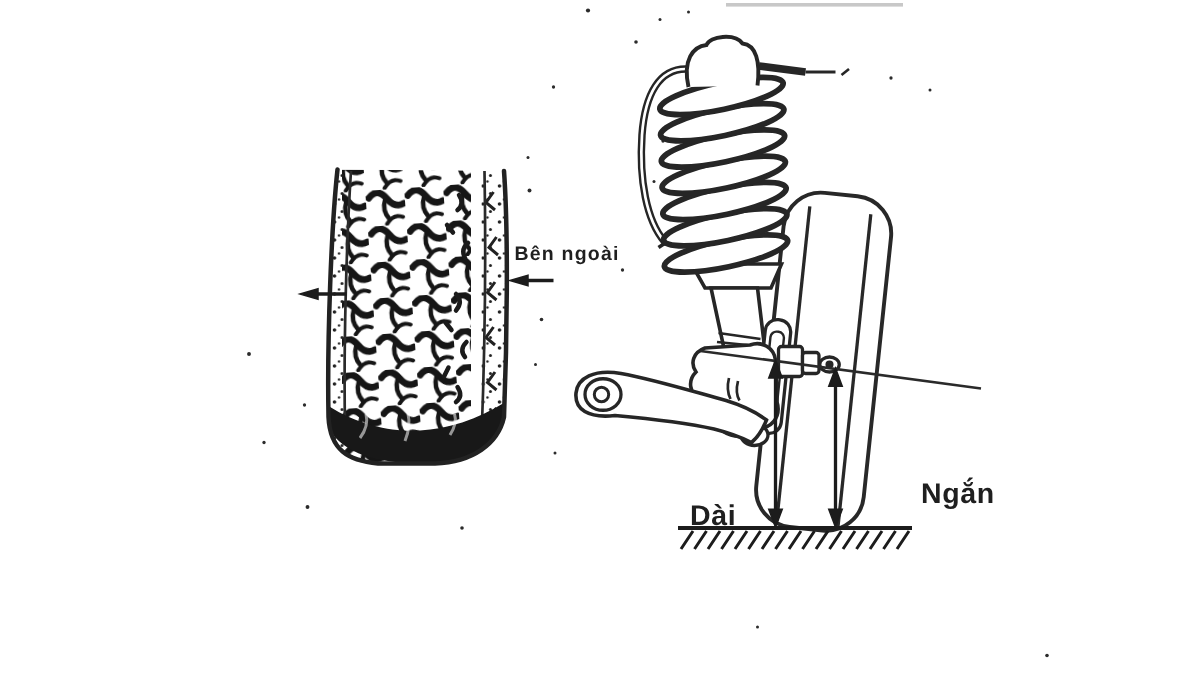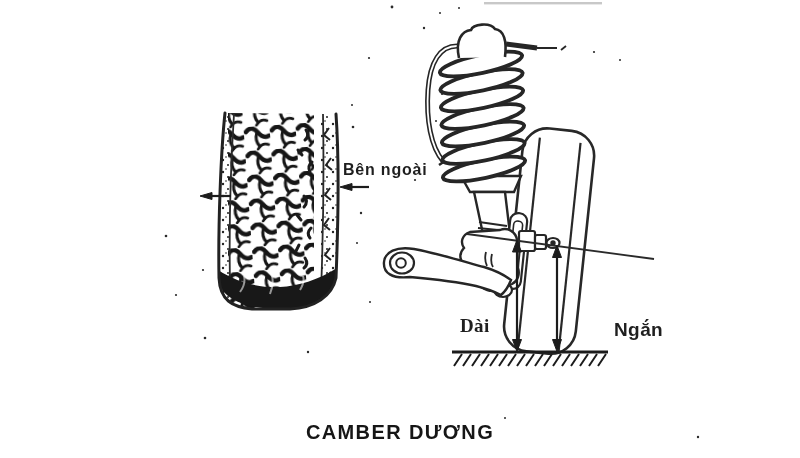--- a/index.html
+++ b/index.html
@@ -11,21 +11,21 @@
   }
   .stage{position:absolute;left:0;top:0;width:800px;height:458px;}
   svg{position:absolute;left:0;top:0;}
   .lbl{
     position:absolute;
     font-weight:700;
     color:#1f1f1f;
     white-space:nowrap;
     -webkit-font-smoothing:antialiased;
   }
-  .lbl-side{font-size:16px;letter-spacing:.8px;}
+  .lbl-side{font-size:13px;letter-spacing:.8px;}
   .lbl-measure{font-size:19px;letter-spacing:.4px;}
   .caption{
     position:absolute;left:0;top:421px;width:100%;
     text-align:center;font-weight:700;font-size:20px;letter-spacing:1.4px;
     color:#161616;
   }
 </style>
 </head>
 <body>
 
@@ -184,19 +184,18 @@
   </g>
   <g stroke="#1c1c1c" fill="#1c1c1c">
     <line x1="369" y1="187" x2="344" y2="187" stroke-width="2.2"></line>
     <polygon points="340,187 352,183.5 352,190.5"></polygon>
   </g>
 </svg>
 
 
 <div class="lbl lbl-side" style="left:343px;top:161px;">Bên ngoài</div>
 
-<div class="lbl lbl-measure" style="left:460px;top:315px;font-family:Liberation Serif, serif;">Dài</div>
+<div class="lbl lbl-measure" style="left:460px;top:334px;">Dài</div>
 
 <div class="lbl lbl-measure" style="left:614px;top:319px;">Ngắn</div>
 
-<div class="caption">CAMBER DƯƠNG</div>
 
 </div>
 
 </body></html>

